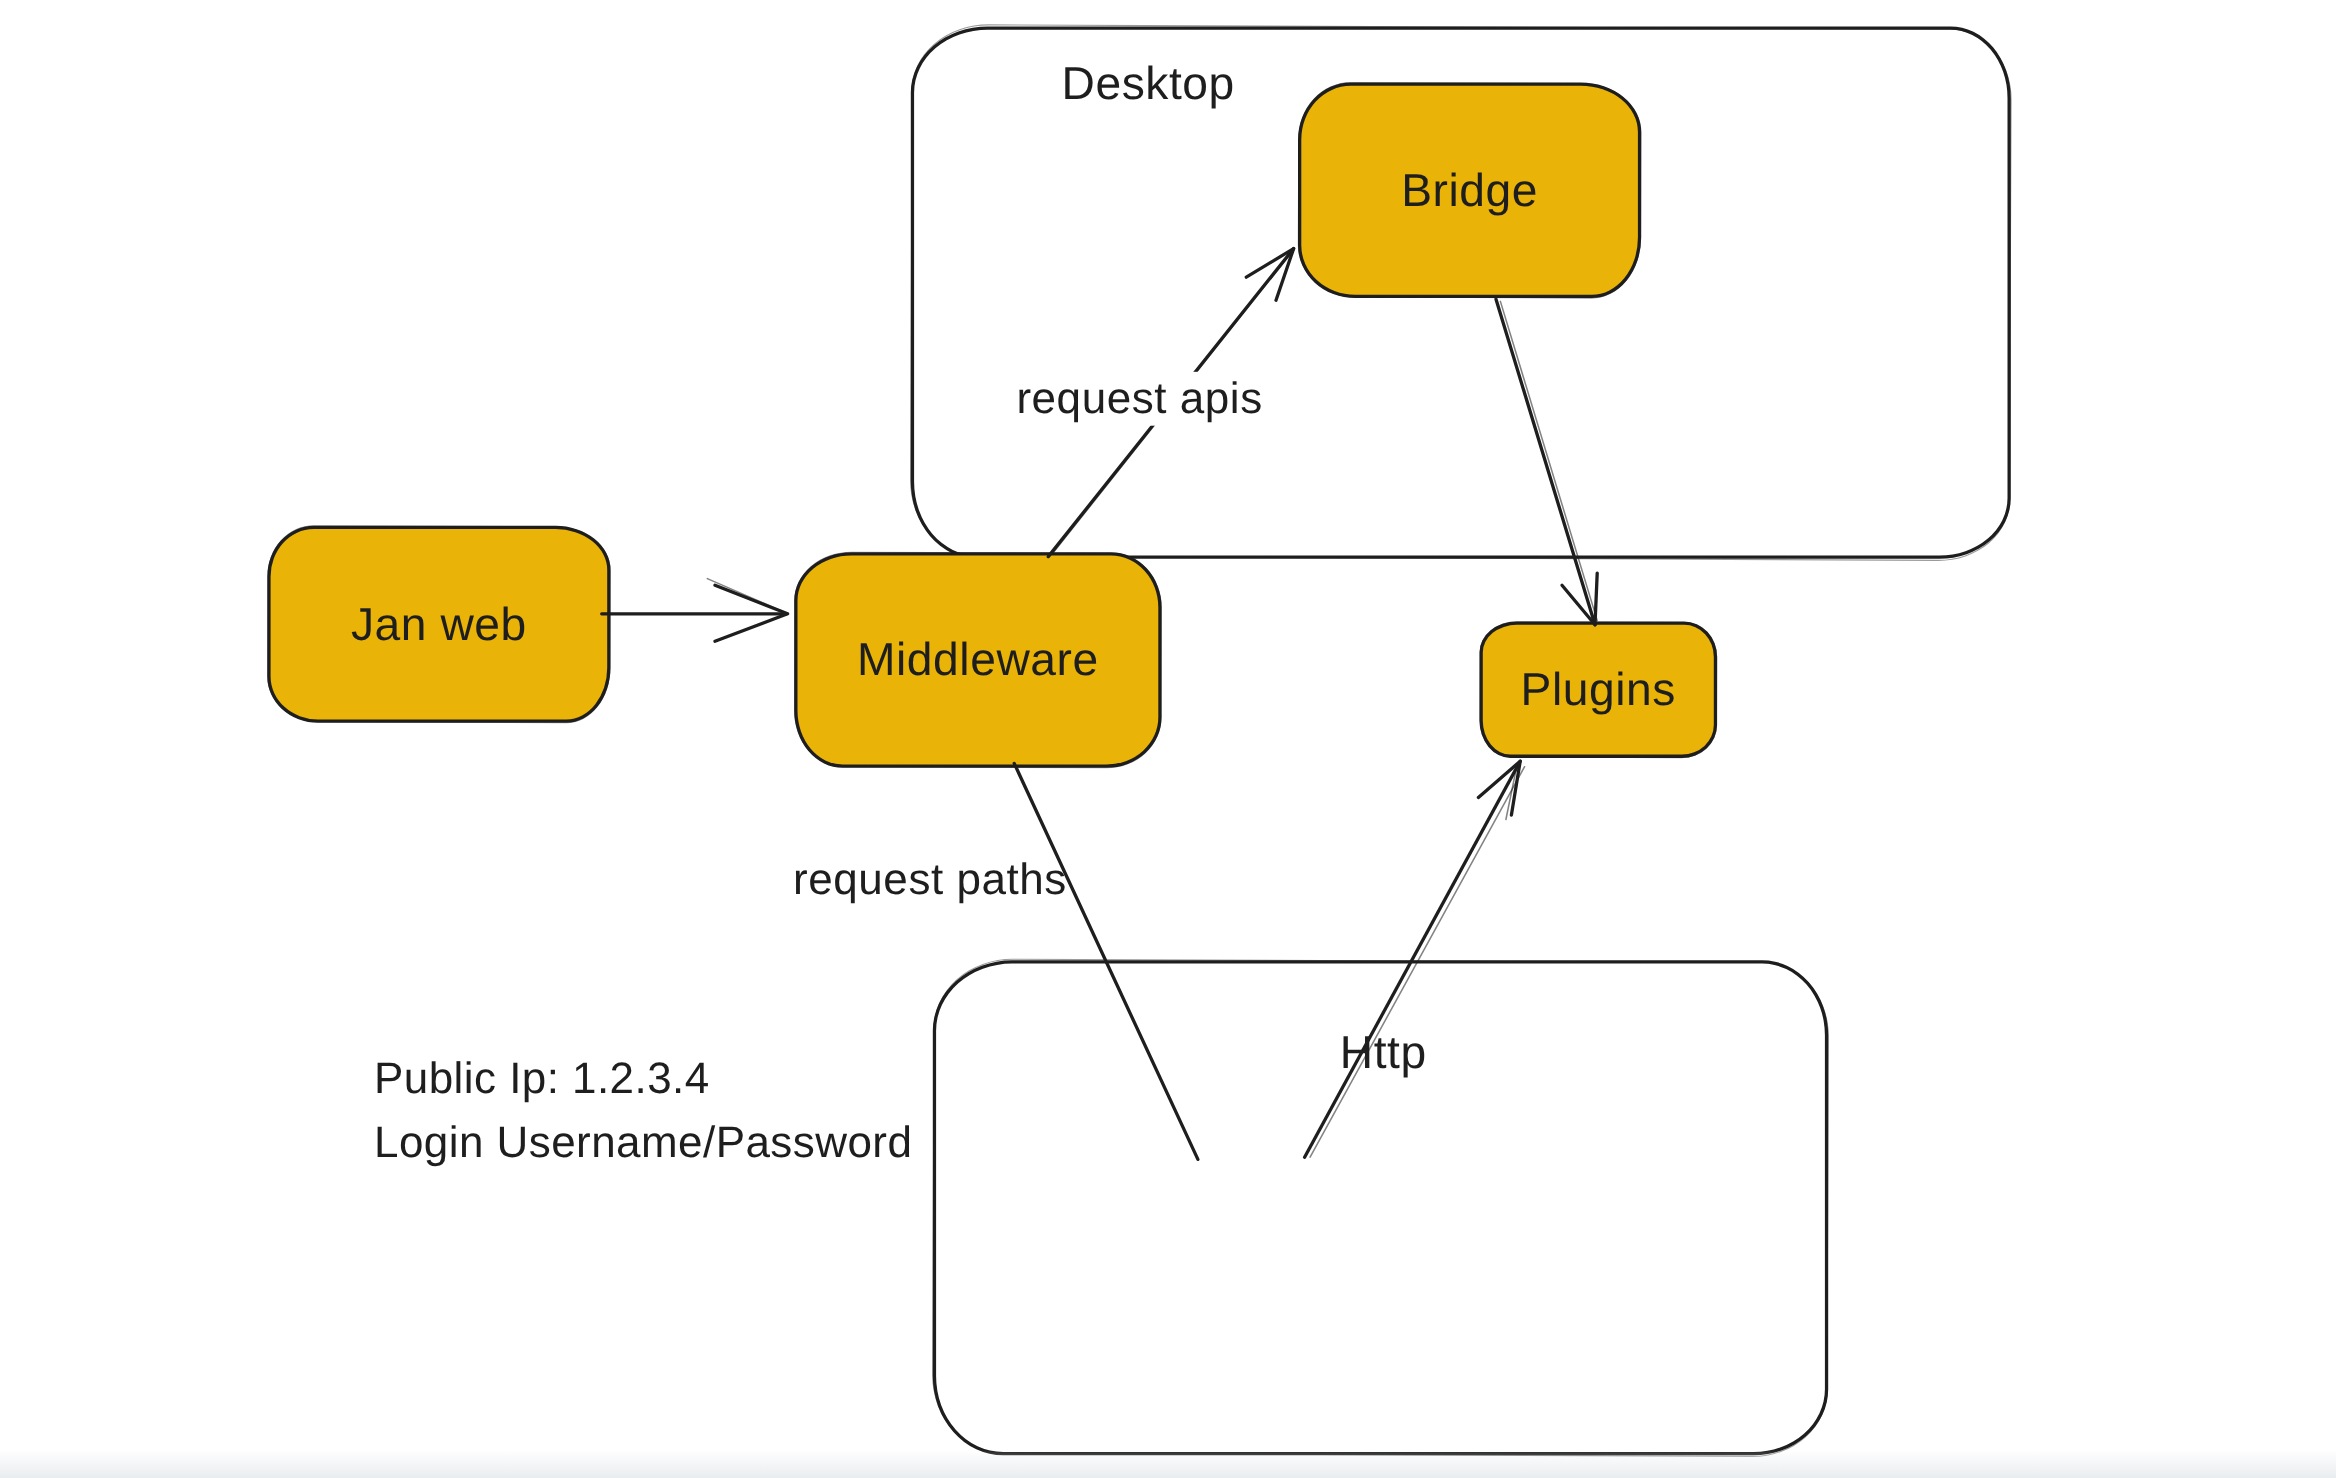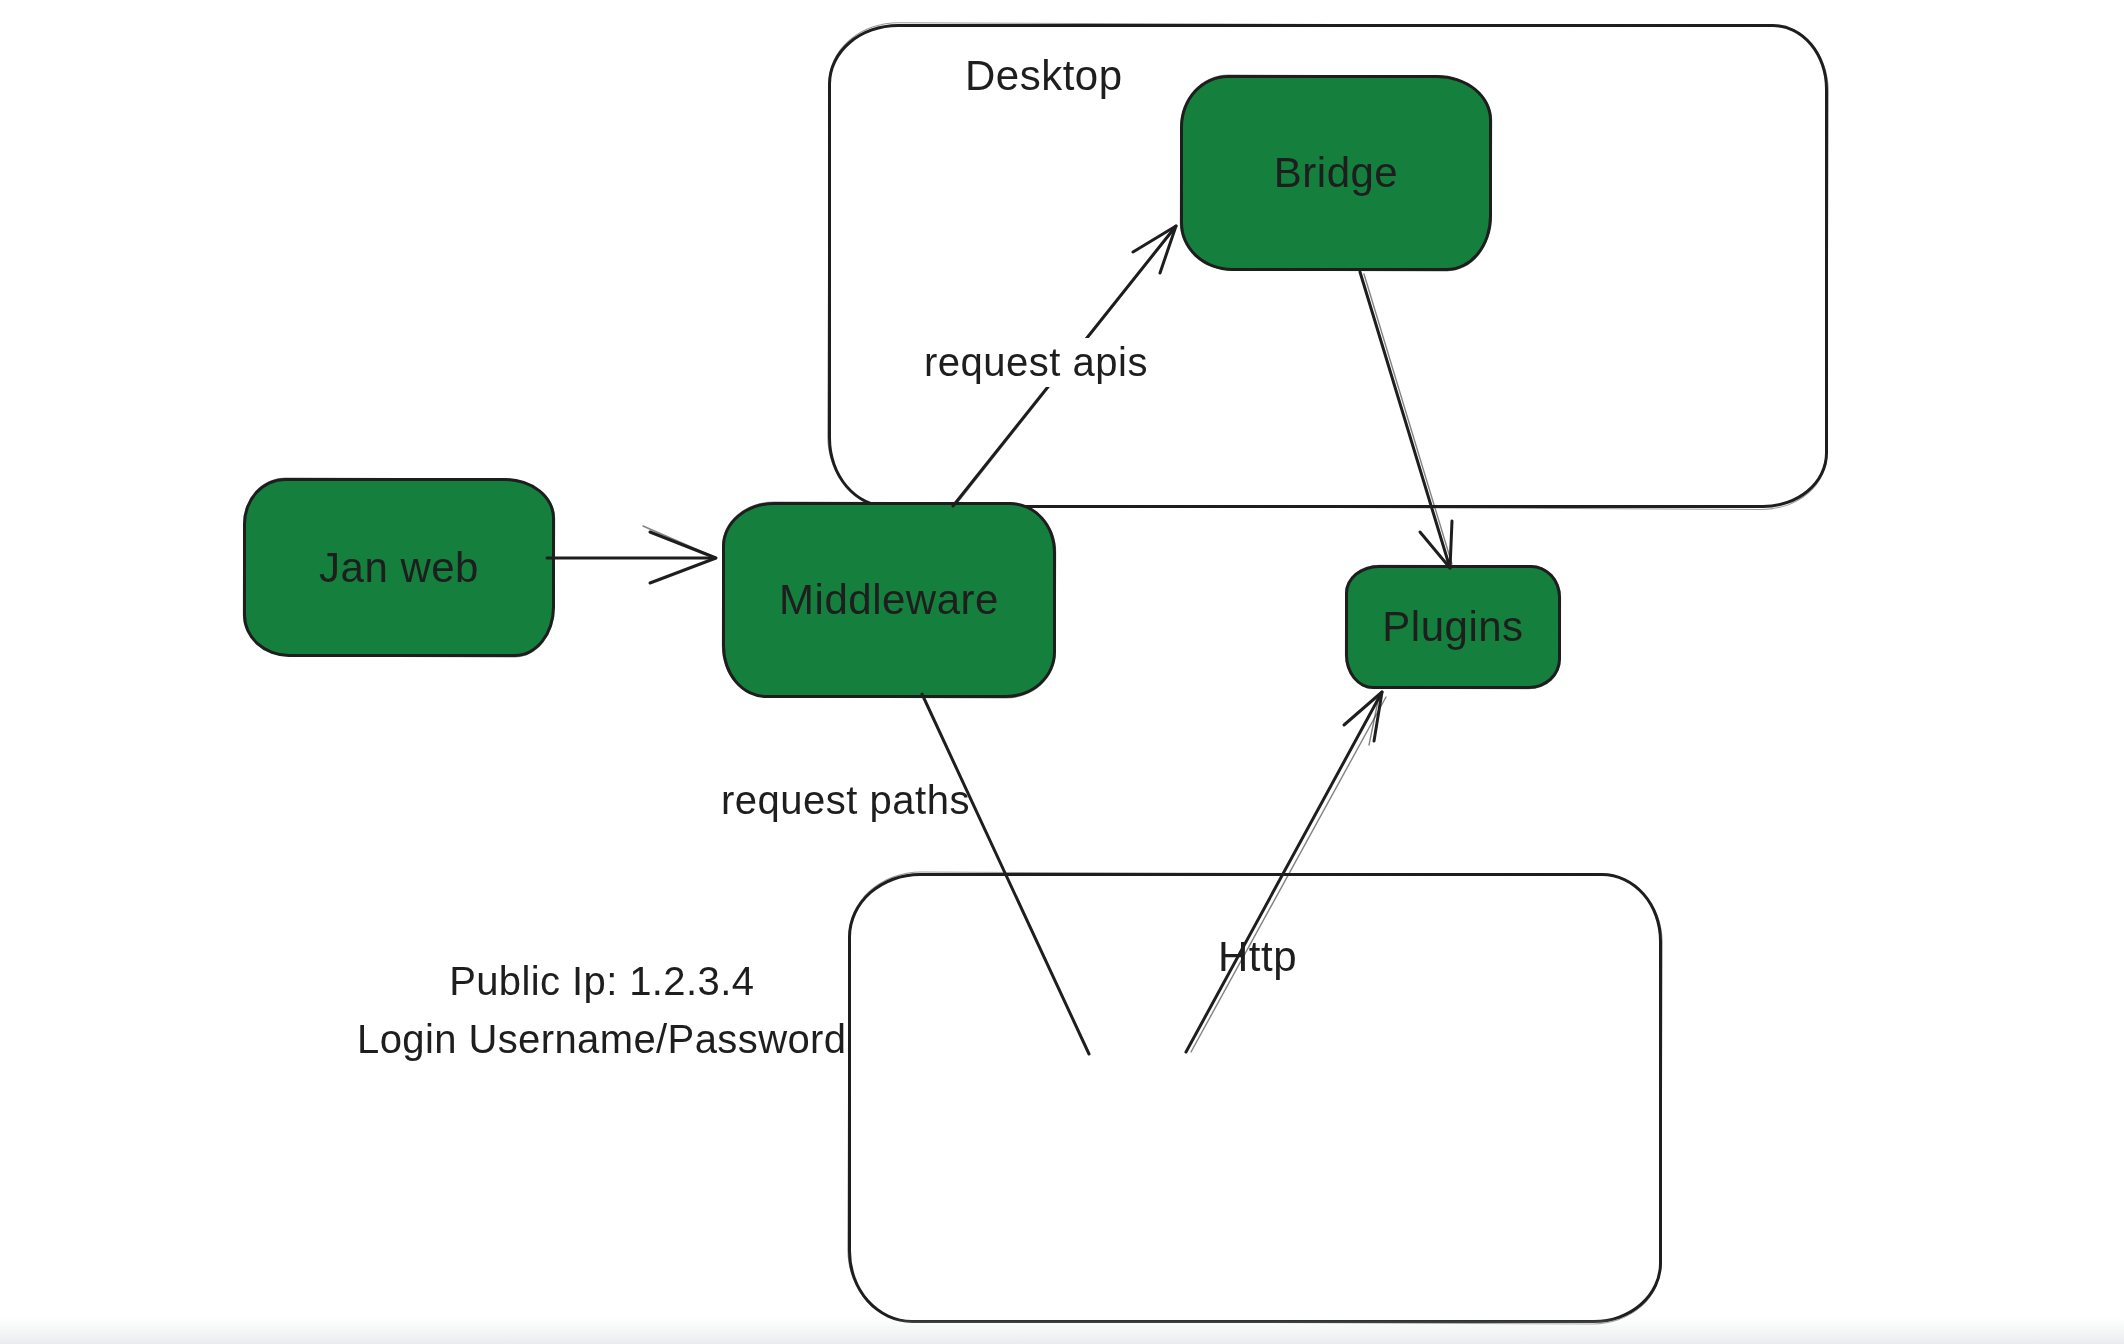--- a/index.html
+++ b/index.html
@@ -9,21 +9,21 @@
     height: 1344px;
     background: #ffffff;
     overflow: hidden;
     font-family: Liberation Sans, sans-serif;
     color: #1e1e1e;
   }
 
   
   .shape {
     position: absolute;
-    background: #15803d;
+    background: #eab308;
     border: 3px solid #1e1e1e;
     box-sizing: border-box;
     display: flex;
     align-items: center;
     justify-content: center;
   }
   .shape::before {
     content: "";
     position: absolute;
     inset: -3px;
@@ -75,27 +75,26 @@
     font-size: 40px;
     z-index: 3;            
   }
   .edge-label-request {
     left: 721px; top: 778px;
     font-size: 40px;
     z-index: 1;            
   }
   .annotation {
     position: absolute;
-    left: 357px; top: 952px;
+    left: 340px; top: 952px;
     font-size: 40px;
     letter-spacing: 0.4px;
     line-height: 1.45;
     white-space: nowrap;
     z-index: 1;
-    text-align: center;
   }
 
   
   .edge-layer {
     position: absolute;
     inset: 0;
     width: 2124px;
     height: 1344px;
     z-index: 2;
     pointer-events: none;

